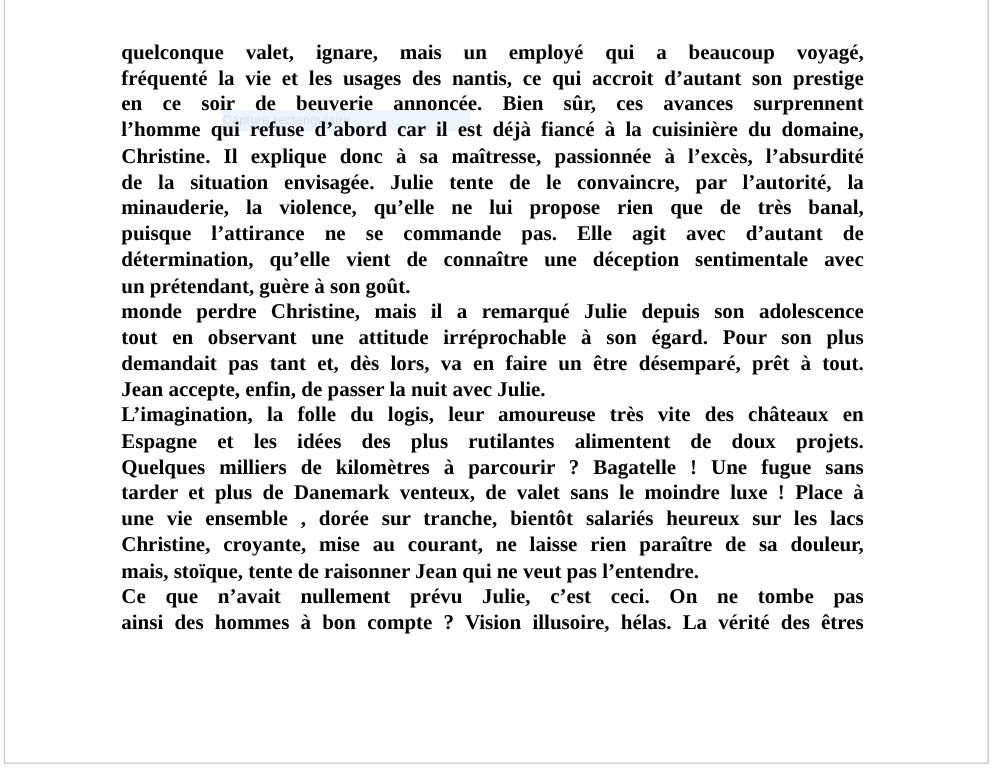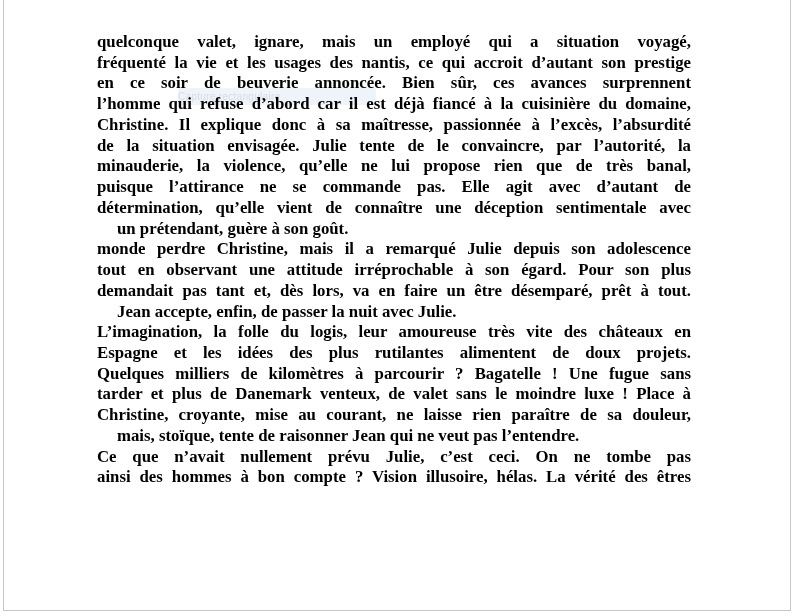--- a/index.html
+++ b/index.html
@@ -36,33 +36,33 @@
     font-size:16.8px;
   }
   .para{margin:0;padding:0;}
   .line{
     height:20.74px;line-height:20.74px;
     text-align:justify;
     text-align-last:justify;
     overflow:hidden;
     white-space:normal;
   }
-  .line.last{text-align-last:left;margin-left:20px;}
+  .line.last{text-align-last:left;}
 </style>
 </head>
 <body>
 
 <div class="page">
   <div class="page-frame"></div>
   <div class="ghost">
     <span>Capture rectangulaire</span>
   </div>
   <div class="text-body">
       <div class="para">
-        <div class="line">quelconque valet, ignare, mais un employé qui a situation voyagé,</div>
+        <div class="line">quelconque valet, ignare, mais un employé qui a beaucoup voyagé,</div>
         <div class="line">fréquenté la vie et les usages des nantis, ce qui accroit d’autant son prestige</div>
         <div class="line">en ce soir de beuverie annoncée. Bien sûr, ces avances surprennent</div>
         <div class="line">l’homme qui refuse d’abord car il est déjà fiancé à la cuisinière du domaine,</div>
         <div class="line">Christine. Il explique donc à sa maîtresse, passionnée à l’excès, l’absurdité</div>
         <div class="line">de la situation envisagée. Julie tente de le convaincre, par l’autorité, la</div>
         <div class="line">minauderie, la violence, qu’elle ne lui propose rien que de très banal,</div>
         <div class="line">puisque l’attirance ne se commande pas. Elle agit avec d’autant de</div>
         <div class="line">détermination, qu’elle vient de connaître une déception sentimentale avec</div>
         <div class="line last">un prétendant, guère à son goût.</div>
       </div>
@@ -70,20 +70,21 @@
         <div class="line">monde perdre Christine, mais il a remarqué Julie depuis son adolescence</div>
         <div class="line">tout en observant une attitude irréprochable à son égard. Pour son plus</div>
         <div class="line">demandait pas tant et, dès lors, va en faire un être désemparé, prêt à tout.</div>
         <div class="line last">Jean accepte, enfin, de passer la nuit avec Julie.</div>
       </div>
       <div class="para">
         <div class="line">L’imagination, la folle du logis, leur amoureuse très vite des châteaux en</div>
         <div class="line">Espagne et les idées des plus rutilantes alimentent de doux projets.</div>
         <div class="line">Quelques milliers de kilomètres à parcourir ? Bagatelle ! Une fugue sans</div>
         <div class="line">tarder et plus de Danemark venteux, de valet sans le moindre luxe ! Place à</div>
+        <div class="line">une vie ensemble , dorée sur tranche, bientôt salariés heureux sur les lacs</div>
         <div class="line">Christine, croyante, mise au courant, ne laisse rien paraître de sa douleur,</div>
         <div class="line last">mais, stoïque, tente de raisonner Jean qui ne veut pas l’entendre.</div>
       </div>
       <div class="para">
         <div class="line">Ce que n’avait nullement prévu Julie, c’est ceci. On ne tombe pas</div>
         <div class="line">ainsi des hommes à bon compte ? Vision illusoire, hélas. La vérité des êtres</div>
       </div>
     </div>
 </div>
 

